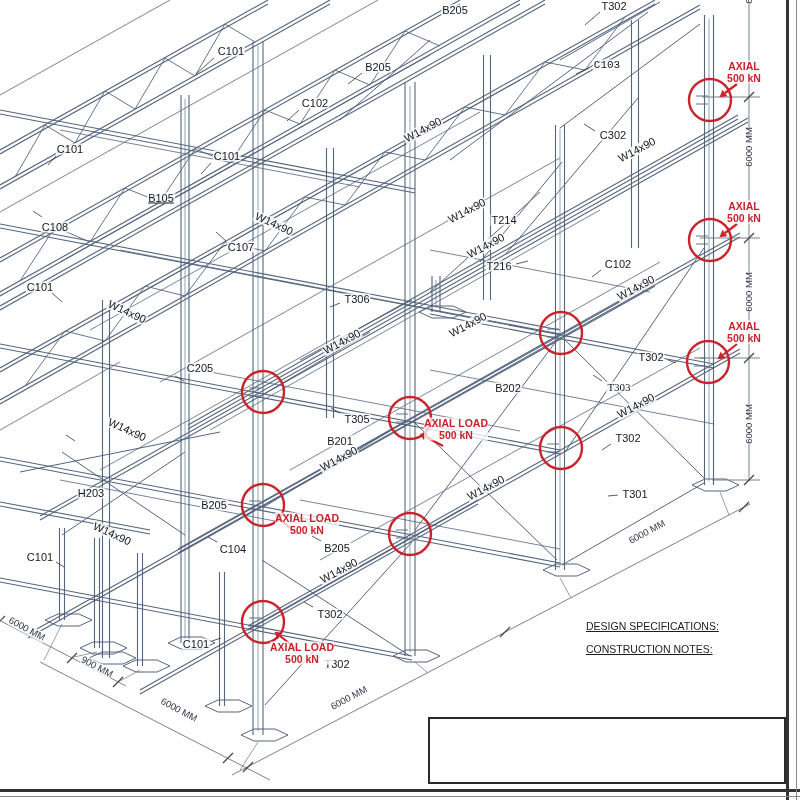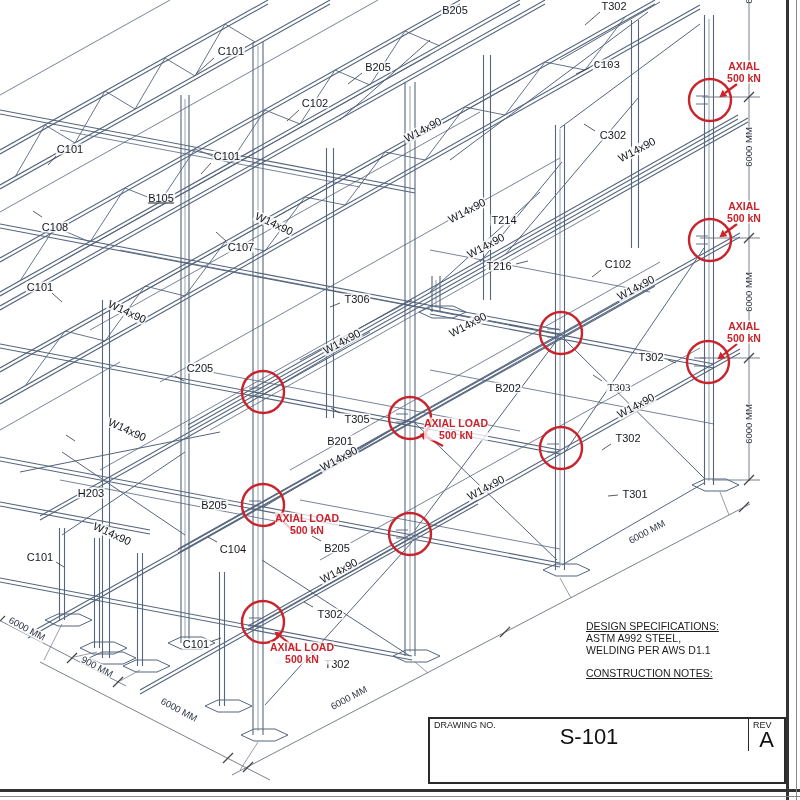--- a/index.html
+++ b/index.html
@@ -348,36 +348,24 @@
         <div>500 kN</div>
       </div>
       <div class="rlabel" style="color: rgb(201, 35, 43); left: 302px; top: 653px; transform: translate(-50%, -50%);">
         <div>AXIAL LOAD</div>
         <div>500 kN</div>
       </div>
     </div>
 
   <div id="notes">
     <div class="nt">DESIGN SPECIFICATIONS:</div>
-    <div id="design-lines">
-        <div>ASTM A992 STEEL,</div>
-        <div>WELDING PER AWS D1.1</div>
-      </div>
     <div class="gap"></div>
     <div class="nt">CONSTRUCTION NOTES:</div>
   </div>
 
   <div id="titleblock">
-    <div id="tb-row2">
-      <span class="tb-cell-label">DRAWING NO.</span>
-      <span id="tb-drawing-number">S-101</span>
-      <div id="tb-rev">
-        <span class="tb-cell-label">REV</span>
-        <span id="tb-rev-value">A</span>
-      </div>
-    </div>
   </div>
 
   <div class="border-line" style="left:786px;top:0;width:2.5px;height:800px;"></div>
   <div class="border-line" style="left:0;top:789px;width:800px;height:2.5px;"></div>
   <div class="border-line" style="left:796px;top:0;width:1px;height:800px;background:#888;"></div>
   <div class="border-line" style="left:0;top:796px;width:800px;height:1px;background:#888;"></div>
 </div>
 
 </body></html>

